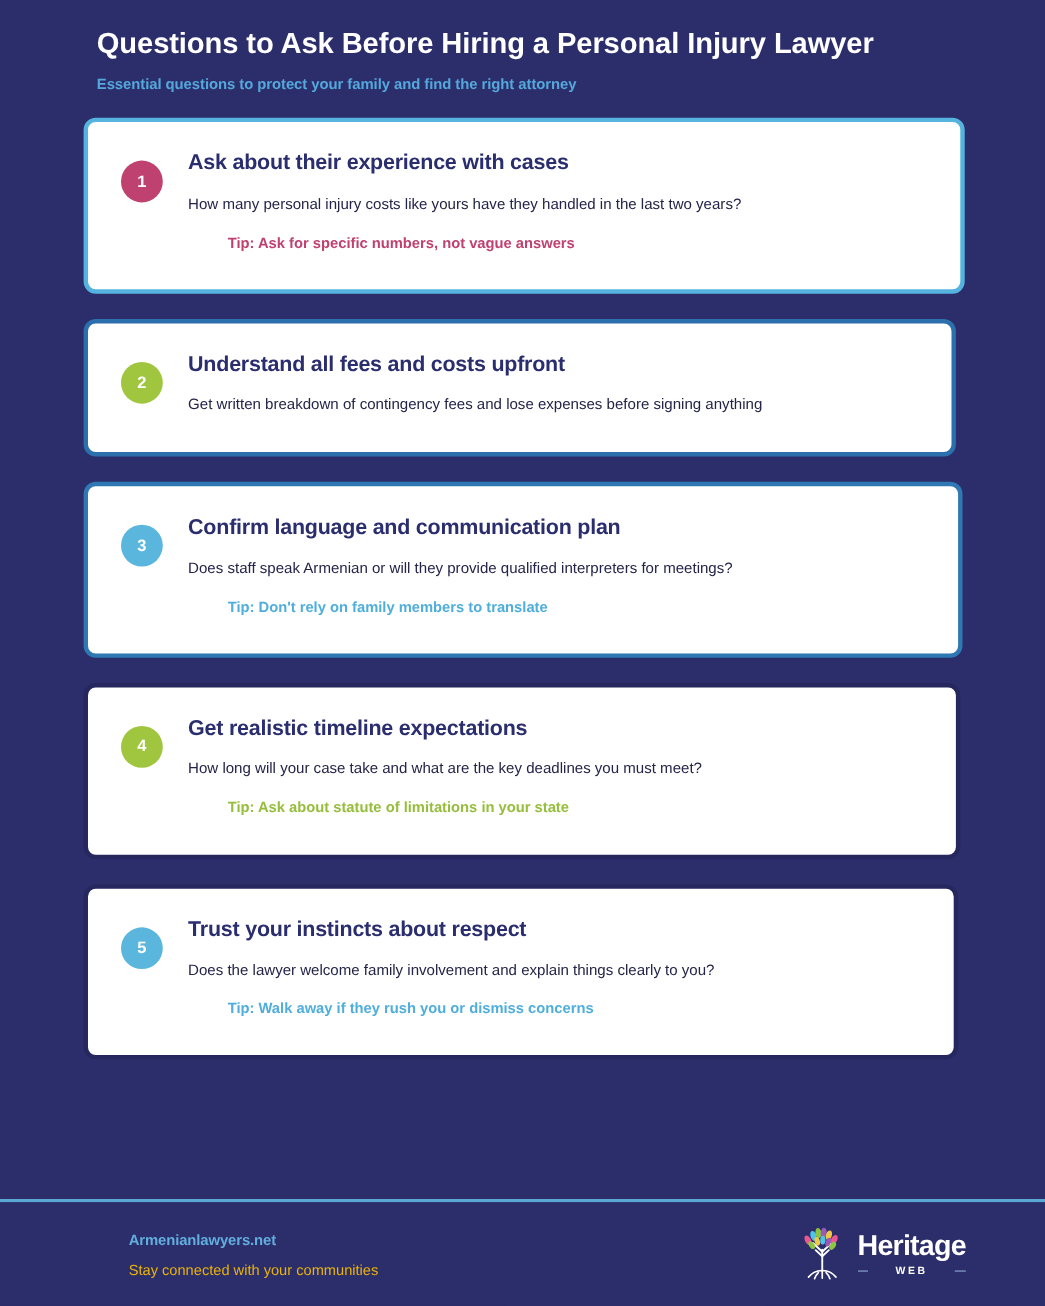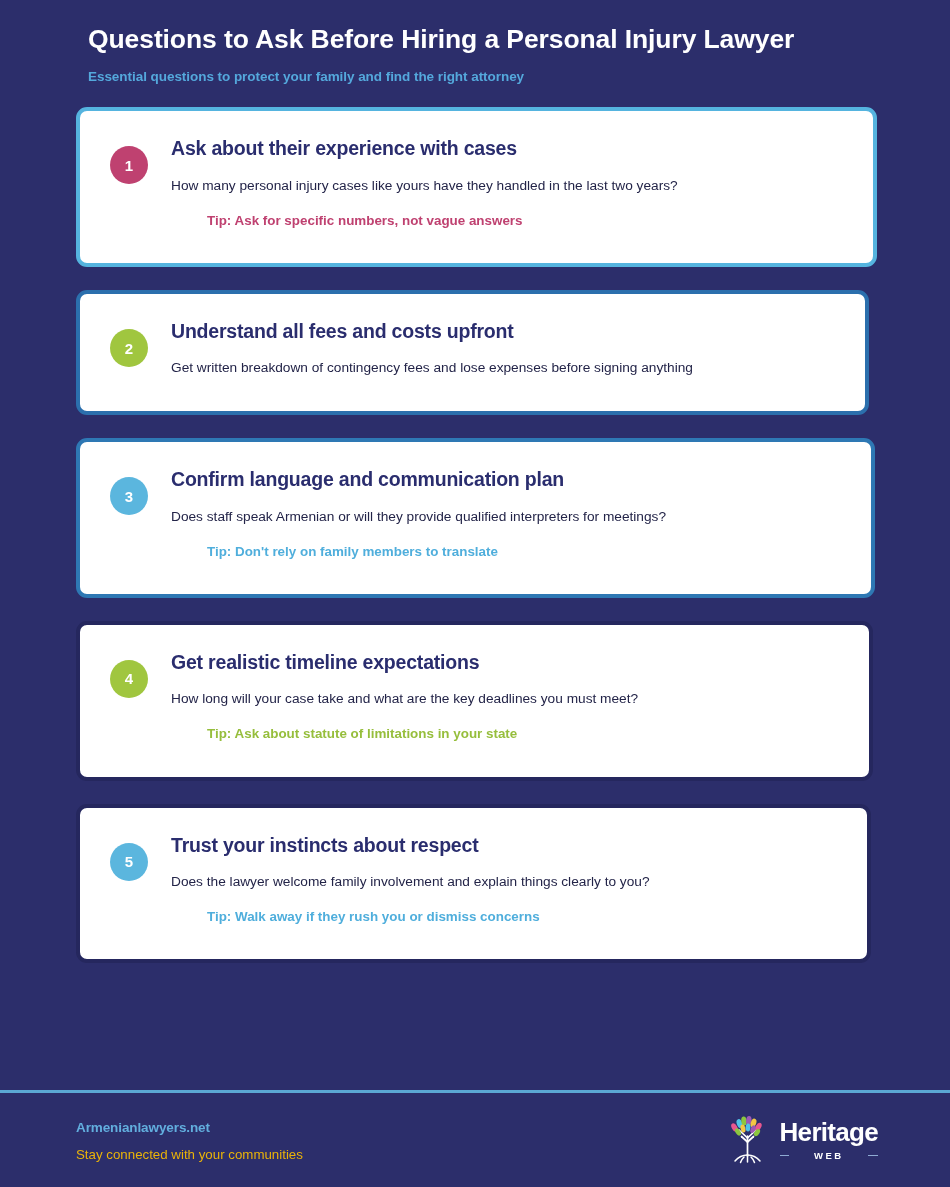--- a/index.html
+++ b/index.html
@@ -94,21 +94,21 @@
   .footer {
     position:absolute;
     left:0; right:0; top:1093px;
     height:94px;
     background:#2C2E6B;
     display:flex;
     align-items:center;
     justify-content:space-between;
     padding:0 72px 0 76px;
   }
-  .footer-left { padding-top:2px; }
+  .footer-left { padding-top:2px;margin-left:41px; }
   .footer-site {
     color:#62AEDE;
     font-size:13.5px;
     font-weight:bold;
     letter-spacing:-0.1px;
   }
   .footer-tag {
     color:#eab308;
     font-size:13.3px;
     margin-top:12px;
@@ -145,21 +145,21 @@
   <div class="title">Questions to Ask Before Hiring a Personal Injury Lawyer</div>
   <div class="subtitle">Essential questions to protect your family and find the right attorney</div>
 </div>
 
 <div class="cards">
 
   <div class="card card-1" style="border-color: rgb(85, 180, 223);">
     <div class="badge" style="background: rgb(191, 65, 112);">1</div>
     <div class="card-body">
       <div class="card-heading">Ask about their experience with cases</div>
-      <div class="card-question">How many personal injury cases like yours have they handled in the last two years?</div>
+      <div class="card-question">How many personal injury costs like yours have they handled in the last two years?</div>
       <div class="card-tip" style="color: rgb(191, 65, 112);">Tip: Ask for specific numbers, not vague answers</div>
     </div>
   </div>
 
   <div class="card card-2" style="border-color: rgb(43, 111, 173);">
     <div class="badge" style="background: rgb(160, 198, 63);">2</div>
     <div class="card-body">
       <div class="card-heading">Understand all fees and costs upfront</div>
       <div class="card-question">Get written breakdown of contingency fees and lose expenses before signing anything</div>
     </div>

